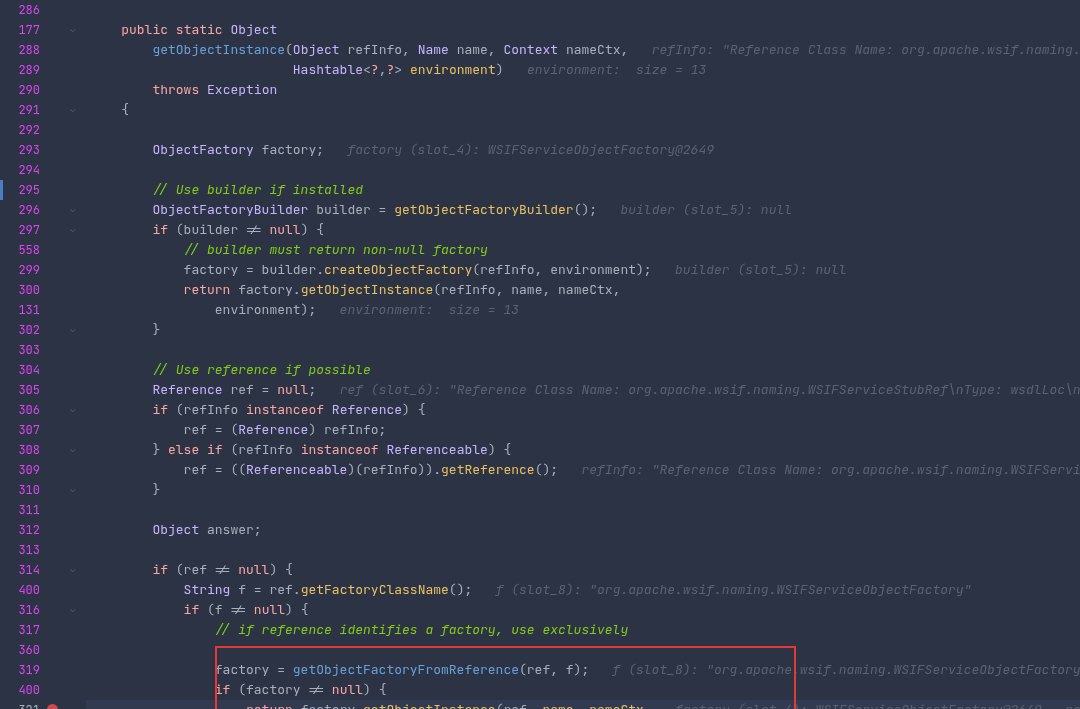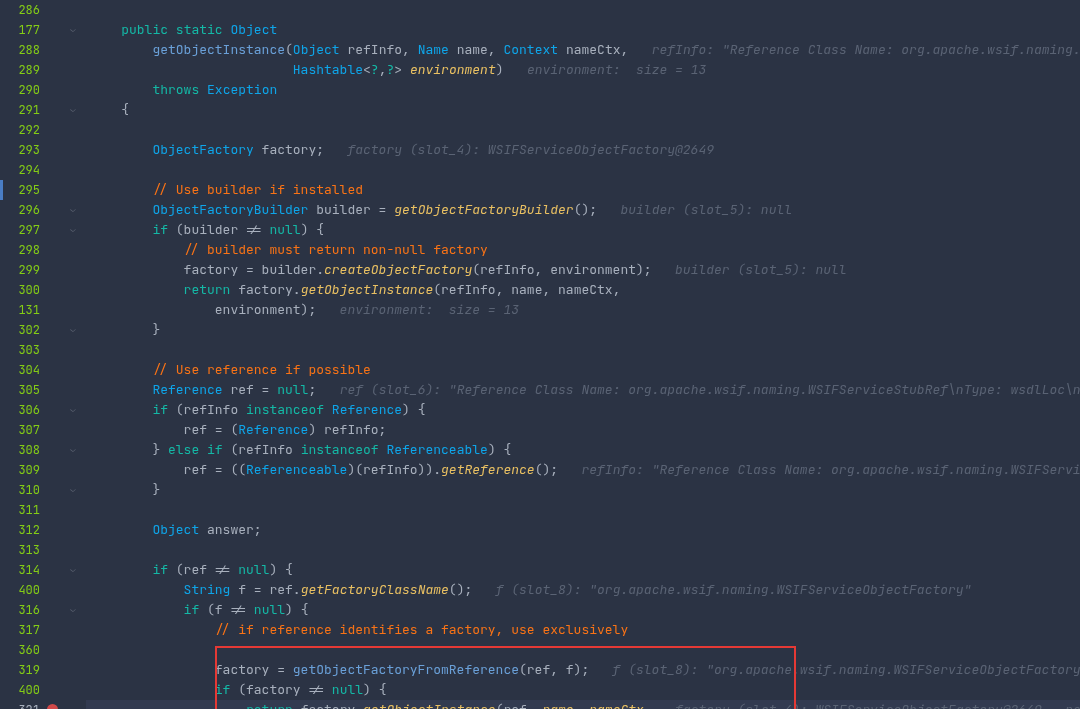--- a/index.html
+++ b/index.html
@@ -38,21 +38,21 @@
     height: 10px;
     color: #5a6170;
     font-size: 9px;
     line-height: 10px;
     text-align: center;
   }
   .gutter-row {
     height: 20px;
     text-align: right;
     padding-right: 20px;
-    color: #84cc16;
+    color: #d946ef;
     font-size: 12px;
     position: relative;
   }
   .gutter-row.current { color: #a8b0bd; }
   .gutter-row.bp::before {
     content: "";
     position: absolute;
     right: 2px;
     top: 4px;
     width: 11px;
@@ -83,46 +83,46 @@
   }
   .code-line.current {
     background: #323a50;
   }
   .highlight-box {
     position: absolute;
     border: 2px solid #e53935;
     pointer-events: none;
     z-index: 5;
   }
-  .k  { color: #14b8a6; }   
-  .t  { color: #0ea5e9; }   
-  .fn { color: #e9c062; font-style: italic; }   
+  .k  { color: #fca5a5; }   
+  .t  { color: #c4b5fd; }   
+  .fn { color: #e9c062; }   
   .p  { color: #a8b0bd; }   
   .c  { color: #5a6374; font-style: italic; } 
-  .d  { color: #f97316; }
+  .d  { color: #84cc16; font-style: italic; }
   .b  { color: #6aa0d8; }
 </style>
 </head>
 <body>
 
 <div class="editor">
   <div class="gutter" id="gutter">
       <div class="gutter-row">286</div>
       <div class="gutter-row">177</div>
       <div class="gutter-row">288</div>
       <div class="gutter-row">289</div>
       <div class="gutter-row">290</div>
       <div class="gutter-row">291</div>
       <div class="gutter-row">292</div>
       <div class="gutter-row">293</div>
       <div class="gutter-row">294</div>
       <div class="gutter-row line-295">295</div>
       <div class="gutter-row">296</div>
       <div class="gutter-row">297</div>
-      <div class="gutter-row">298</div>
+      <div class="gutter-row">558</div>
       <div class="gutter-row">299</div>
       <div class="gutter-row">300</div>
       <div class="gutter-row">131</div>
       <div class="gutter-row">302</div>
       <div class="gutter-row">303</div>
       <div class="gutter-row">304</div>
       <div class="gutter-row">305</div>
       <div class="gutter-row">306</div>
       <div class="gutter-row">307</div>
       <div class="gutter-row">308</div>

